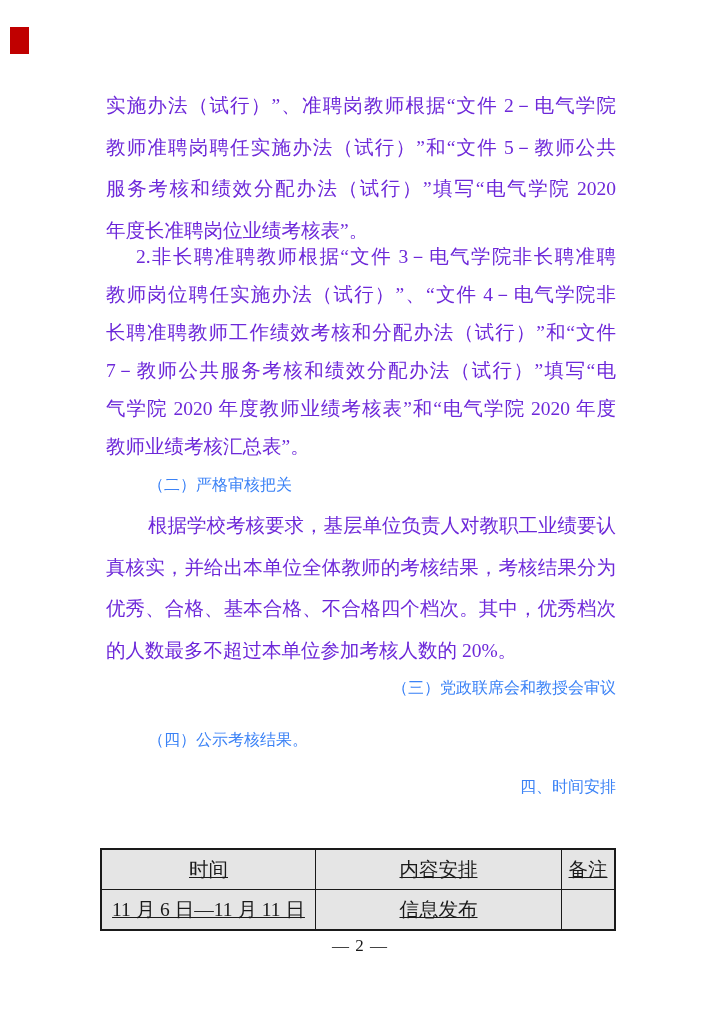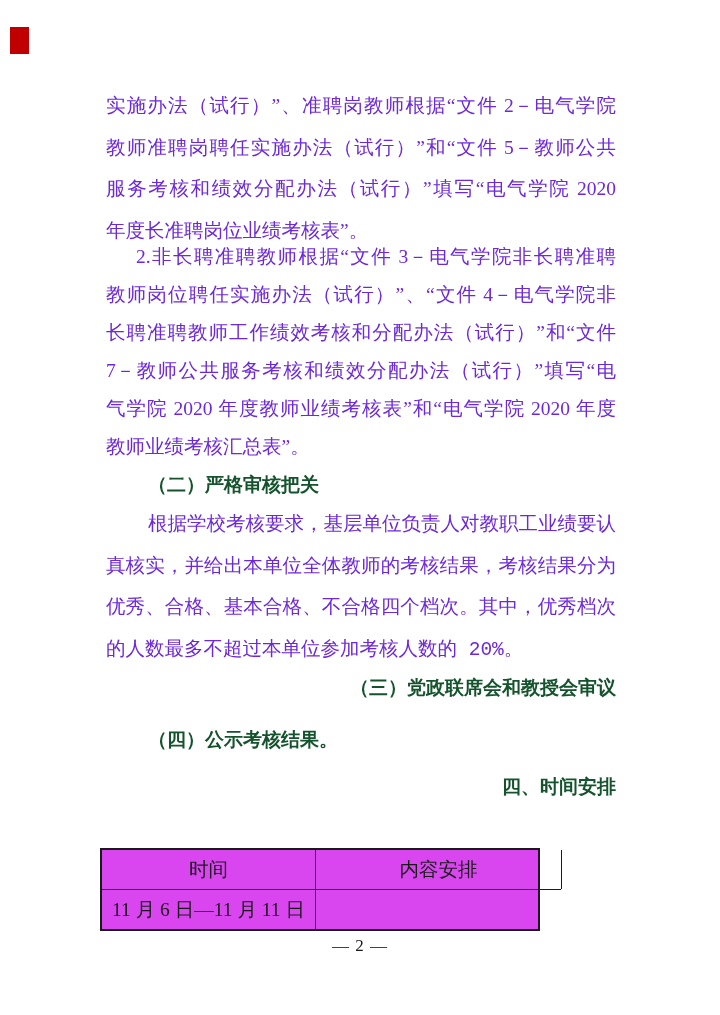--- a/index.html
+++ b/index.html
@@ -31,46 +31,47 @@
     text-align-last: justify;
     white-space: nowrap;
   }
   .jline.last {
     text-align: justify;
     text-align-last: left;
     white-space: nowrap;
   }
   .p1 { top: 85px;  line-height: 41.6px; }
   .p2 { top: 238px; line-height: 38px; }
-  .p3 { top: 505px; line-height: 41.6px; font-family: Liberation Mono, monospace; }
+  .p3 { top: 505px; line-height: 41.6px; }
   .indent2 { padding-left: 42px; }
   .indent-num { padding-left: 30px; }
   .heading {
     position: absolute;
     left: 106px;
     width: 510px;
     font-family: "Liberation Sans", "DejaVu Sans", sans-serif;
-    font-weight: 700;
-    font-size: 19px;
+    font-weight: 400;
+    font-size: 16px;
     line-height: 26px;
-    color: #14532d;
+    color: #3b82f6;
   }
   .h2 { top: 472px; padding-left: 42px; }
   .h3 { top: 675px; padding-left: 42px; text-align: right; }
   .h4 { top: 727px; padding-left: 42px; }
   .s4 { top: 774px; padding-left: 28px; text-align: right; }
   .stable {
     position: absolute;
     left: 100px; top: 848px;
-    width: 440px; height: 83px;
+    width: 516px; height: 83px;
     border: 2px solid #1a1a1a;
     display: grid;
     grid-template-columns: 213px 246px 1fr;
     grid-template-rows: 39px 1fr;
-    background: #d946ef;
+    background: #e5e5e5;
+    text-decoration: underline;
   }
   .tc {
     display: flex;
     align-items: center;
     justify-content: center;
     font-size: 19.5px;
     color: #1a1a1a;
     border-left: 1px solid #1a1a1a;
     border-top: 1px solid #1a1a1a;
     overflow: hidden;
@@ -124,18 +125,19 @@
 
   <div class="heading h4">（四）公示考核结果。</div>
 
   <div class="heading s4">四、时间安排</div>
 
   <div class="stable">
     <div class="tc r0 c0">时间</div>
     <div class="tc r0">内容安排</div>
     <div class="tc r0">备注</div>
     <div class="tc c0">11 月 6 日—11 月 11 日</div>
+    <div class="tc">信息发布</div>
     <div class="tc"></div>
   </div>
 
   <div class="footer">— 2 —</div>
 
 </div>
 
 </body></html>

